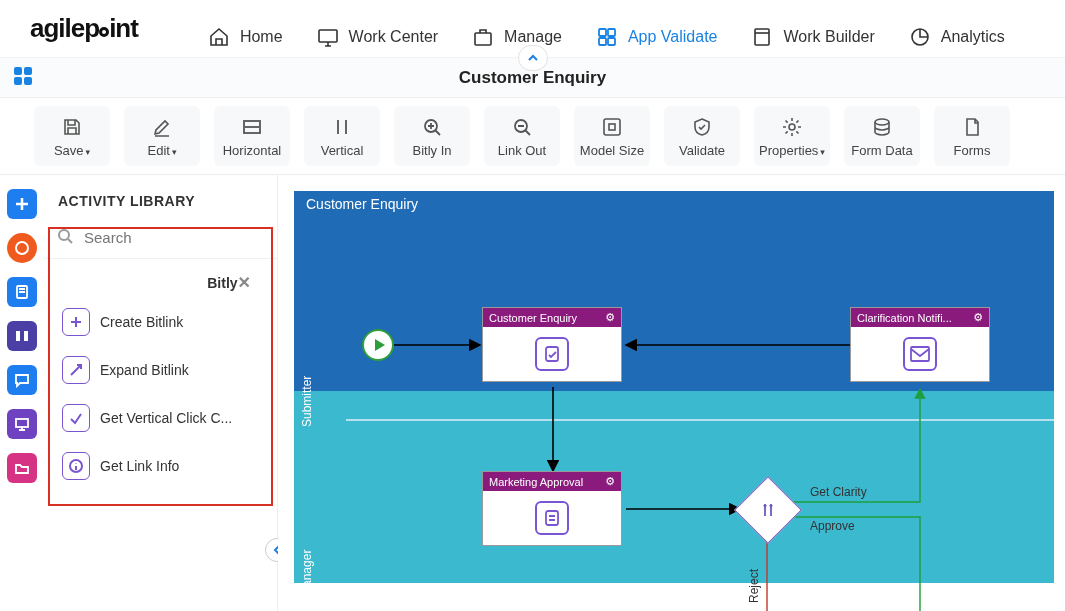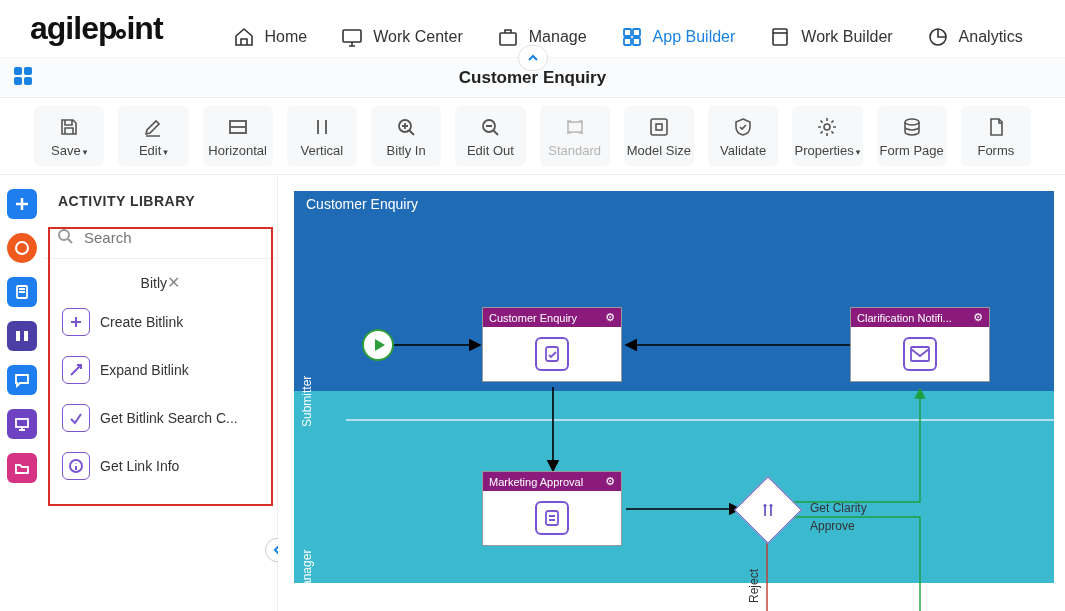--- a/index.html
+++ b/index.html
@@ -1,21 +1,21 @@
 <!DOCTYPE html>
 <html><head>
 <meta charset="utf-8">
 <style>
   * { box-sizing: border-box; }
   html, body { margin:0; padding:0; font-family: "Segoe UI", Arial, sans-serif; font-size:14px; color:#333; background:#fff; }
   body { width:1065px; height:611px; overflow:hidden; position:relative; }
 
   
   .topnav { display:flex; align-items:center; height:58px; padding:0 30px 0 30px; border-bottom:1px solid #f3f3f3; }
-  .logo { font-size:32px; font-weight:700; letter-spacing:-1px; color:#111; margin-right:70px; }
+  .logo { font-size:26px; font-weight:700; letter-spacing:-1px; color:#111; margin-right:70px; }
   .logo .o { display:inline-block; border:3px solid #111; border-radius:50%; width:10px; height:10px; }
   .navitems { display:flex; gap:34px; align-items:center;margin-top:16px; }
   .navitem { display:flex; align-items:center; gap:10px; color:#333; font-size:16px; cursor:pointer; }
   .navitem.active { color:#1a82e2; }
   .navicon { width:22px; height:22px; display:flex; align-items:center; justify-content:center; }
   .navicon svg { stroke:#333; }
   .navitem.active .navicon svg { stroke:#1a82e2; }
 
   
   .titlebar { position:relative; display:flex; justify-content:center; align-items:center; height:40px; background:#fafbfc; border-bottom:1px solid #eee; }
@@ -38,21 +38,21 @@
   .railbtn.blue { background:#1e7def; color:#fff; }
   .railbtn.indigo { background:#4b3fa6; color:#fff; }
   .railbtn.amber { background:#f05a1e; border-radius:50%; }
   .railbtn.pink { background:#d63384; color:#fff; }
   .railbtn.teal { background:#6f42c1; color:#fff; }
 
   .library { width:234px; border-right:1px solid #eee; position:relative; padding:8px 0; }
   .libheader { font-weight:700; font-size:14px; letter-spacing:0.5px; padding:10px 14px 12px; color:#333; }
   .searchrow { display:flex; align-items:center; gap:8px; padding:6px 12px 10px; border-bottom:1px solid #f0f0f0; }
   .searchrow input { border:none; outline:none; flex:1; font-size:15px; color:#8b5cf6; background:transparent; }
-  .catrow { display:flex; align-items:center; justify-content:center; padding:12px 14px 6px; font-weight:400; color:#333; }
+  .catrow { display:flex; align-items:center; justify-content:flex-end; padding:12px 14px 6px; font-weight:700; color:#333; }
   .cat-x { color:#888; font-size:16px; cursor:pointer; }
   .activities { display:flex; flex-direction:column; border:2px solid #d93025; margin:-32px 4px 0 4px; padding:32px 6px 14px; }
   .aitem { display:flex; align-items:center; gap:10px; padding:10px 6px; cursor:grab; }
   .aicon { width:28px; height:28px; border:1.5px solid #7a55d2; border-radius:6px; display:flex; align-items:center; justify-content:center; color:#7a55d2; background:#fff; }
   .aitem span.label { font-size:14px; color:#333; white-space:nowrap; overflow:hidden; text-overflow:ellipsis; max-width:150px; }
   .collapse-lib { position:absolute; right:-12px; bottom:50px; width:24px; height:24px; border:1px solid #ccc; background:#fff; border-radius:50%; display:flex; align-items:center; justify-content:center; cursor:pointer; color:#1a82e2; }
 
   
   .canvas-wrap { position:relative; flex:1; overflow:hidden; background:#fff; padding:16px 0 0 16px; }
   .canvas { position:relative; width:760px; height:420px; }
@@ -110,21 +110,21 @@
     </div>
     <div class="navitem active">
       <span class="navicon">
           <svg width="22" height="22" fill="none" stroke-width="1.8">
             <rect x="3" y="3" width="7" height="7" rx="1"></rect>
             <rect x="12" y="3" width="7" height="7" rx="1"></rect>
             <rect x="3" y="12" width="7" height="7" rx="1"></rect>
             <rect x="12" y="12" width="7" height="7" rx="1"></rect>
           </svg>
         </span>
-      <span>App Builder</span>
+      <span>App Validate</span>
     </div>
     <div class="navitem">
       <span class="navicon">
           <svg width="22" height="22" fill="none" stroke-width="1.6">
             <rect x="4" y="3" width="14" height="16" rx="1"></rect>
             <path d="M4 7 H18"></path>
           </svg>
         </span>
       <span>Work Builder</span>
     </div>
@@ -200,30 +200,21 @@
       </span>
     <span>Bitly In</span>
   </div>
   <div class="tbtn">
     <span class="ticon">
         <svg width="22" height="22" fill="none" stroke="#555" stroke-width="1.8">
           <circle cx="10" cy="10" r="6"></circle>
           <path d="M14 14 L19 19 M7 10 H13"></path>
         </svg>
       </span>
-    <span>Edit Out</span>
-  </div>
-  <div class="tbtn disabled">
-    <span class="ticon">
-        <svg width="22" height="22" fill="none" stroke="#bbb" stroke-width="1.6">
-          <rect x="4" y="6" width="14" height="10"></rect>
-          <path d="M3 5 H7 M15 5 H19 M3 17 H7 M15 17 H19"></path>
-        </svg>
-      </span>
-    <span>Standard</span>
+    <span>Link Out</span>
   </div>
   <div class="tbtn">
     <span class="ticon">
         <svg width="22" height="22" fill="none" stroke="#555" stroke-width="1.6">
           <rect x="3" y="3" width="16" height="16" rx="2"></rect>
           <rect x="8" y="8" width="6" height="6"></rect>
         </svg>
       </span>
     <span>Model Size</span>
   </div>
@@ -244,21 +235,21 @@
       </span>
     <span><span>Properties</span><span class="caret">▾</span></span>
   </div>
   <div class="tbtn">
     <span class="ticon">
         <svg width="22" height="22" fill="none" stroke="#555" stroke-width="1.6">
           <ellipse cx="11" cy="6" rx="7" ry="3"></ellipse>
           <path d="M4 6 V16 C4 17.6 7 19 11 19 C15 19 18 17.6 18 16 V6 M4 11 C4 12.6 7 14 11 14 C15 14 18 12.6 18 11"></path>
         </svg>
       </span>
-    <span>Form Page</span>
+    <span>Form Data</span>
   </div>
   <div class="tbtn">
     <span class="ticon">
         <svg width="22" height="22" fill="none" stroke="#555" stroke-width="1.6">
           <path d="M6 3 H14 L17 6 V19 H6 Z M14 3 V7 H17"></path>
         </svg>
       </span>
     <span>Forms</span>
   </div>
 </div>
@@ -335,21 +326,21 @@
             </svg>
           </span>
         <span class="label">Expand Bitlink</span>
       </div>
       <div class="aitem">
         <span class="aicon">
             <svg width="16" height="16" fill="none" stroke="#7a55d2" stroke-width="2">
               <path d="M3 9 L7 13 L13 4"></path>
             </svg>
           </span>
-        <span class="label">Get Bitlink Search C...</span>
+        <span class="label">Get Vertical Click C...</span>
       </div>
       <div class="aitem">
         <span class="aicon">
             <svg width="16" height="16" fill="none" stroke="#7a55d2" stroke-width="2">
               <circle cx="8" cy="8" r="6"></circle>
               <path d="M8 5 V5.5 M8 8 V12"></path>
             </svg>
           </span>
         <span class="label">Get Link Info</span>
       </div>
@@ -447,19 +438,19 @@
 
         <div class="diamond" style="left:424px; top:267px;">
           <div class="dinner">
               <svg width="20" height="20" fill="none" stroke="#6a5cc2" stroke-width="1.8">
                 <path d="M7 4 C7 10 7 16 7 16 M13 4 C13 10 13 16 13 16"></path>
                 <path d="M6 5 Q7 8 8 5 M12 5 Q13 8 14 5" fill="none"></path>
               </svg>
             </div>
         </div>
 
-        <div class="edge-label" style="left:490px; top:282px;">Get Clarity</div>
+        <div class="edge-label" style="left:490px; top:266px;">Get Clarity</div>
         <div class="edge-label" style="left:490px; top:300px;">Approve</div>
         <div class="edge-label" style="left:427px; top:350px; writing-mode:vertical-rl; transform:rotate(180deg);">Reject</div>
       </div>
     </div>
   </div>
 </div>
 
 </body></html>

